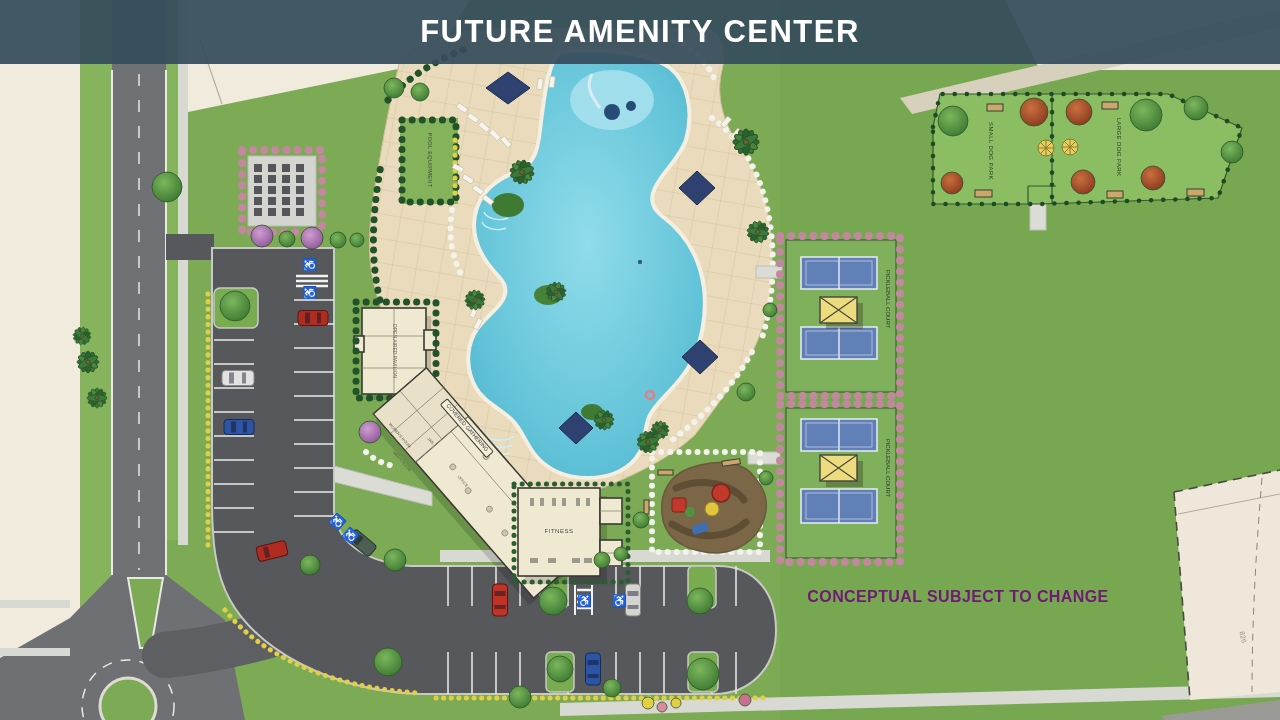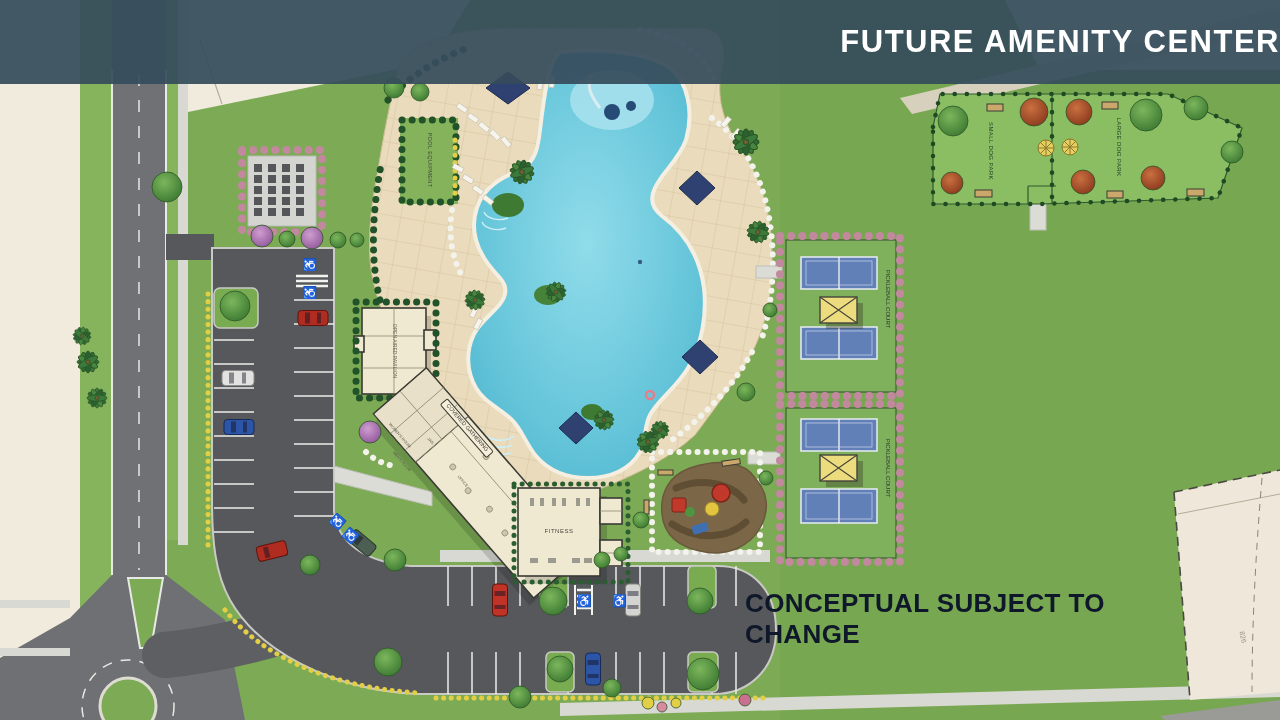--- a/index.html
+++ b/index.html
@@ -16,25 +16,25 @@
   .fence{fill:none;stroke:#2e5a2e;stroke-width:1.2;}
   .fence-dots{fill:none;stroke:#1d4a22;stroke-width:4.5;stroke-linecap:round;stroke-dasharray:0.1 12;}
   .bldg{fill:#f0e9d2;stroke:#3a3a35;stroke-width:1.6;}
   .bldg-line{stroke:#8d886f;stroke-width:.8;fill:none;}
   .chair{fill:#f6f4ec;stroke:#c9c2ae;stroke-width:.7;}
   .walk{fill:#dcdcd6;stroke:#c0c0ba;stroke-width:1;}
   .bench{fill:#caa86c;stroke:#3c3c34;stroke-width:1;}
   
   .lbl{position:absolute;white-space:nowrap;color:#44453c;
        font-family:"Liberation Sans",sans-serif;line-height:1;}
-  #banner{position:absolute;left:0;top:0;width:1280px;height:84px;
-          background:rgba(54,76,91,0.93);display:flex;align-items:center;justify-content:flex-end;}
+  #banner{position:absolute;left:0;top:0;width:1280px;height:64px;
+          background:rgba(54,76,91,0.93);display:flex;align-items:center;justify-content:center;}
   #banner .t{color:#fff;font-size:31px;font-weight:800;letter-spacing:1.5px;}
-  #disclaimer{position:absolute;left:745px;top:588px;width:426px;
-          color:#0f172a;font-size:26px;font-weight:800;letter-spacing:.4px;}
+  #disclaimer{position:absolute;left:745px;top:588px;width:426px;text-align:center;
+          color:#701a75;font-size:16px;font-weight:800;letter-spacing:.4px;}
   .hcap{position:absolute;color:#fff;font-size:12px;}
   .gather-box{background:#f4eeda;border:.8px solid #3c3c34;border-radius:2px;padding:1px 4px;}
 </style>
 </head>
 <body>
 
 <div id="stage">
 
 <svg id="siteplan" width="1280" height="720" viewBox="0 0 1280 720">
   <defs>

